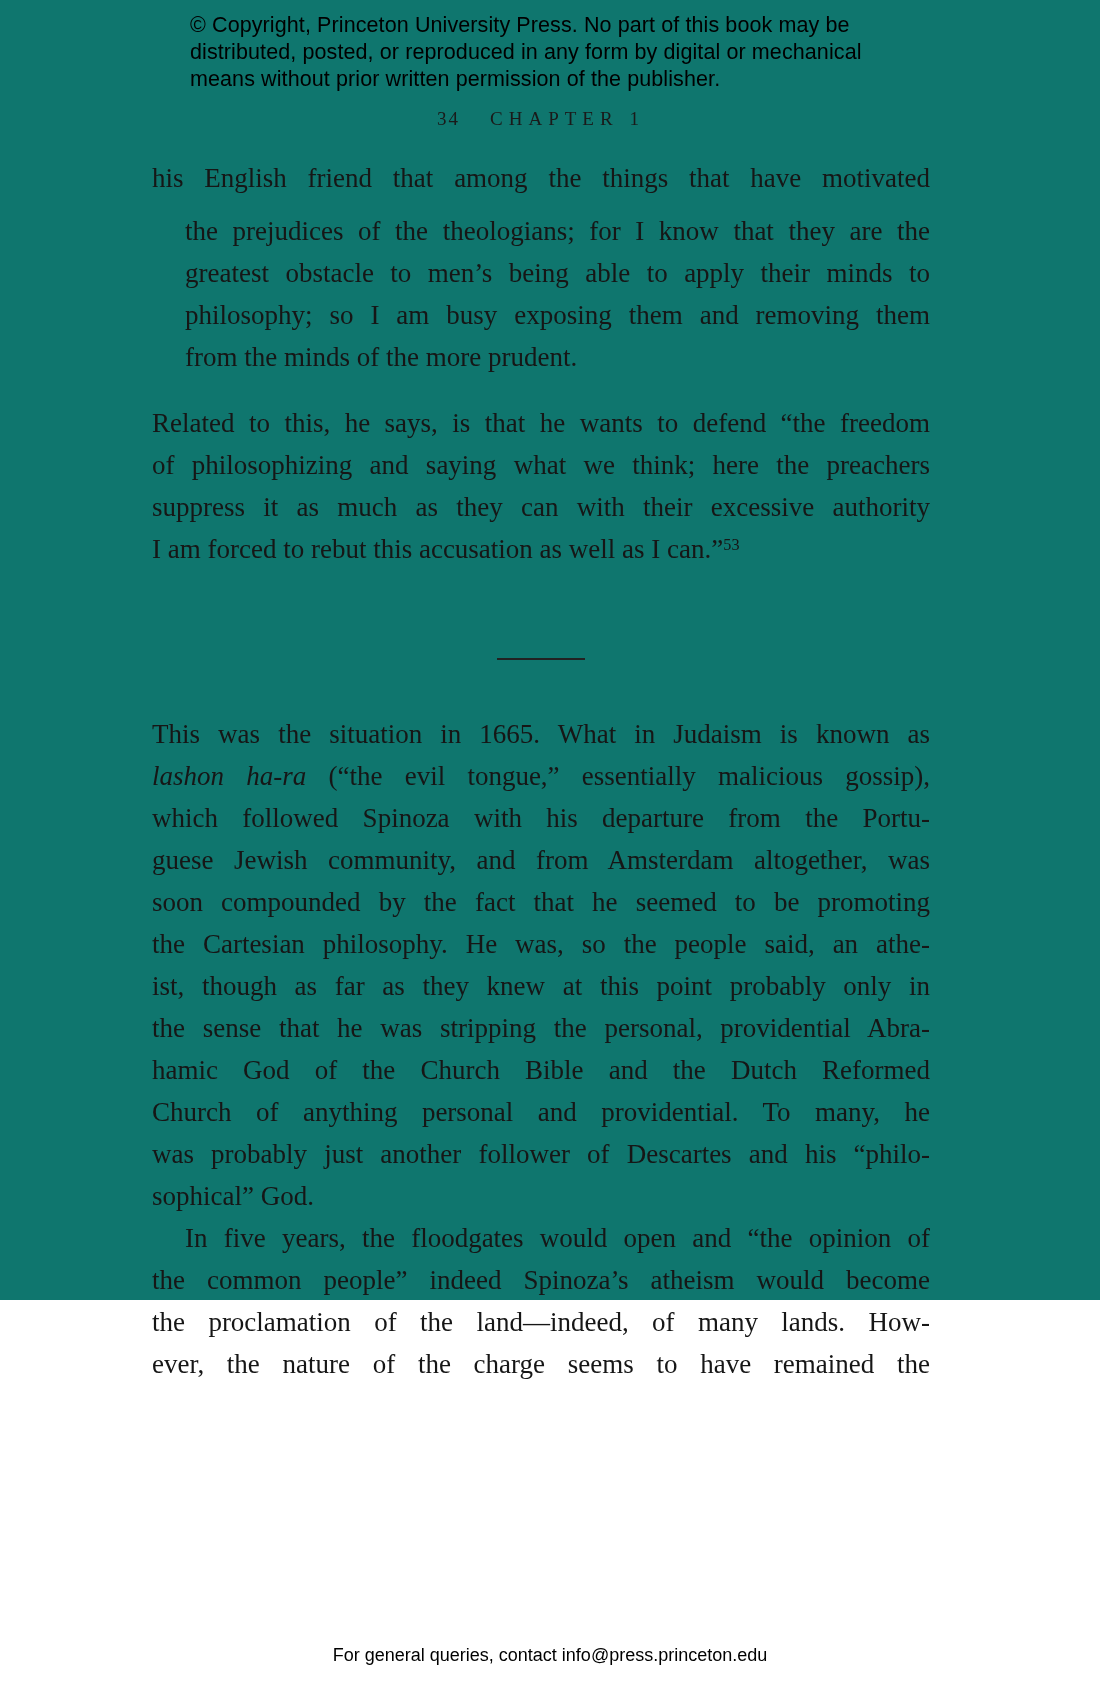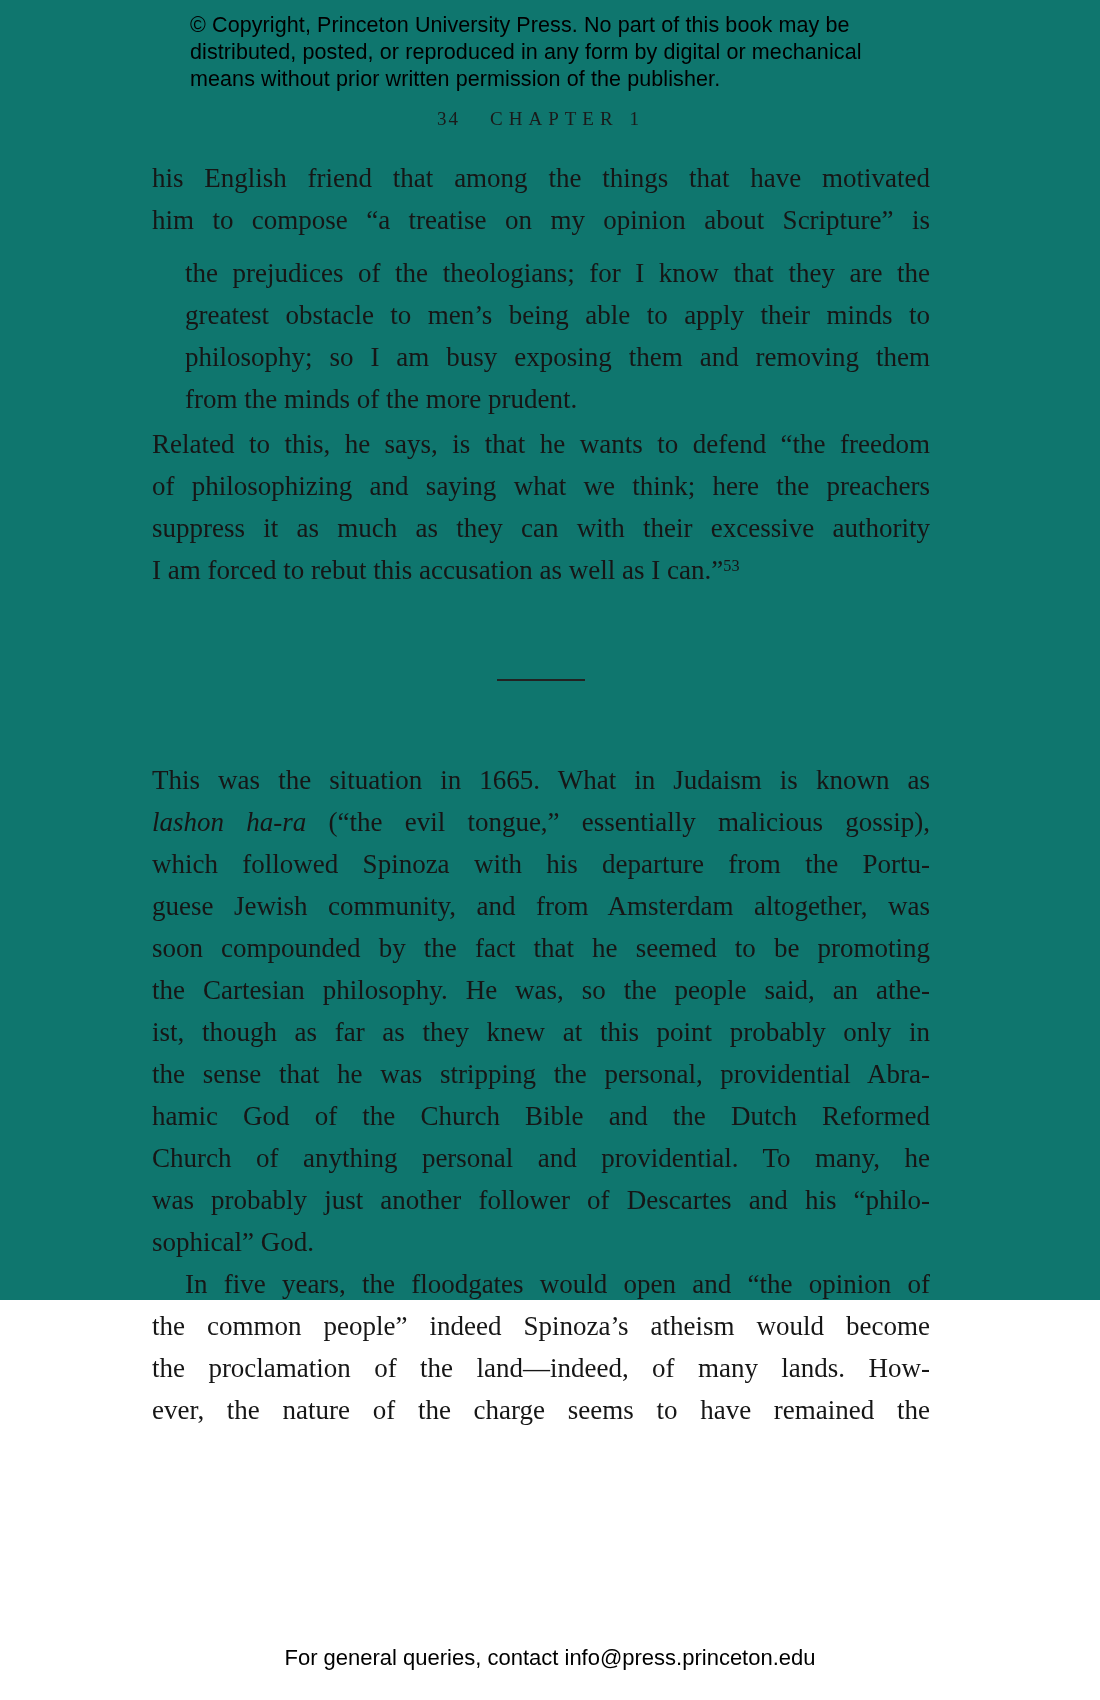--- a/index.html
+++ b/index.html
@@ -43,22 +43,22 @@
     margin-right: 30px;
   }
   .running-head .chapter {
     letter-spacing: 6px;
   }
   
   .bodytext { font-size: 27px; line-height: 42px; color: #161616; }
   .block { margin: 0; }
   .block.paragraph.p-first { margin-top: 27px; }
   .block.blockquote { margin-top: 11px; margin-left: 33px; }
-  .block.p-related { margin-top: 3px; font-family: Liberation Serif, serif; }
-  .block.p-situation { margin-top: 78px; }
+  .block.p-related { margin-top: 24px; font-family: Liberation Serif, serif; }
+  .block.p-situation { margin-top: 53px; }
   .line {
     text-align: justify;
     text-align-last: justify;
     min-height: 42px;
   }
   .line.last { text-align-last: left; }
   .line.indent { padding-left: 33px; }
   .italic { font-style: italic; }
   .sup {
     font-size: 0.6em;
@@ -72,21 +72,21 @@
     border-top: 2px solid #222222;
     margin: 88px auto 0 auto;
   }
   
   .footer {
     position: absolute;
     left: 0; right: 0;
     top: 1645px;
     text-align: center;
     font-family: "Liberation Sans", "DejaVu Sans", sans-serif;
-    font-size: 22px;
+    font-size: 18px;
     color: #000000;
   }
 </style>
 </head>
 <body>
 
 <div class="page">
   <div class="content">
 
     <div class="copyright">
@@ -95,21 +95,20 @@
       <div class="copyright-line">means without prior written permission of the publisher.</div>
     </div>
 
     <div class="running-head">
       <span class="pagenum">34</span><span class="chapter">CHAPTER 1</span>
     </div>
 
     <div class="bodytext">
         <div class="block paragraph p-first">
           <div class="line"><span>his English friend that among the things that have motivated</span></div>
-          <div class="line"><span>him to compose “a treatise on my opinion about Scripture” is</span></div>
         </div>
         <div class="block blockquote">
           <div class="line"><span>the prejudices of the theologians; for I know that they are the</span></div>
           <div class="line"><span>greatest obstacle to men’s being able to apply their minds to</span></div>
           <div class="line"><span>philosophy; so I am busy exposing them and removing them</span></div>
           <div class="line last"><span>from the minds of the more prudent.</span></div>
         </div>
         <div class="block paragraph p-related">
           <div class="line"><span>Related to this, he says, is that he wants to defend “the freedom</span></div>
           <div class="line"><span>of philosophizing and saying what we think; here the preachers</span></div>

